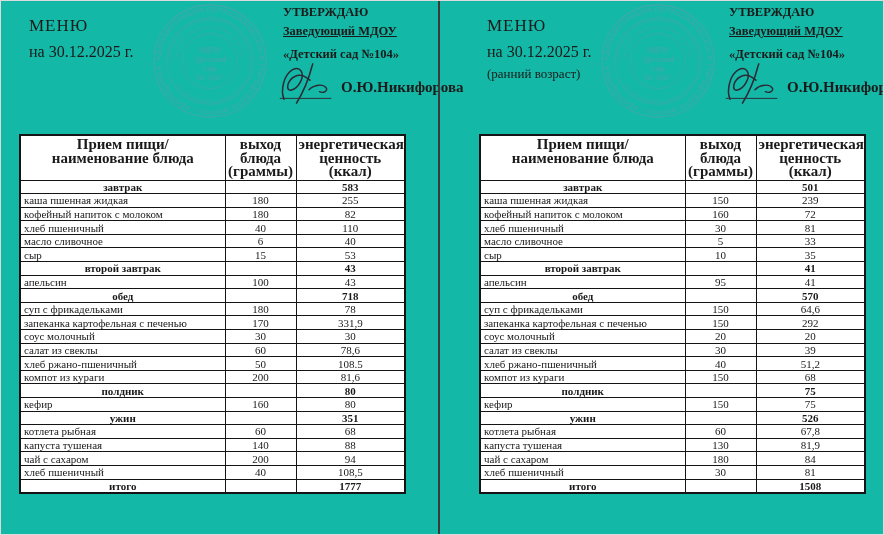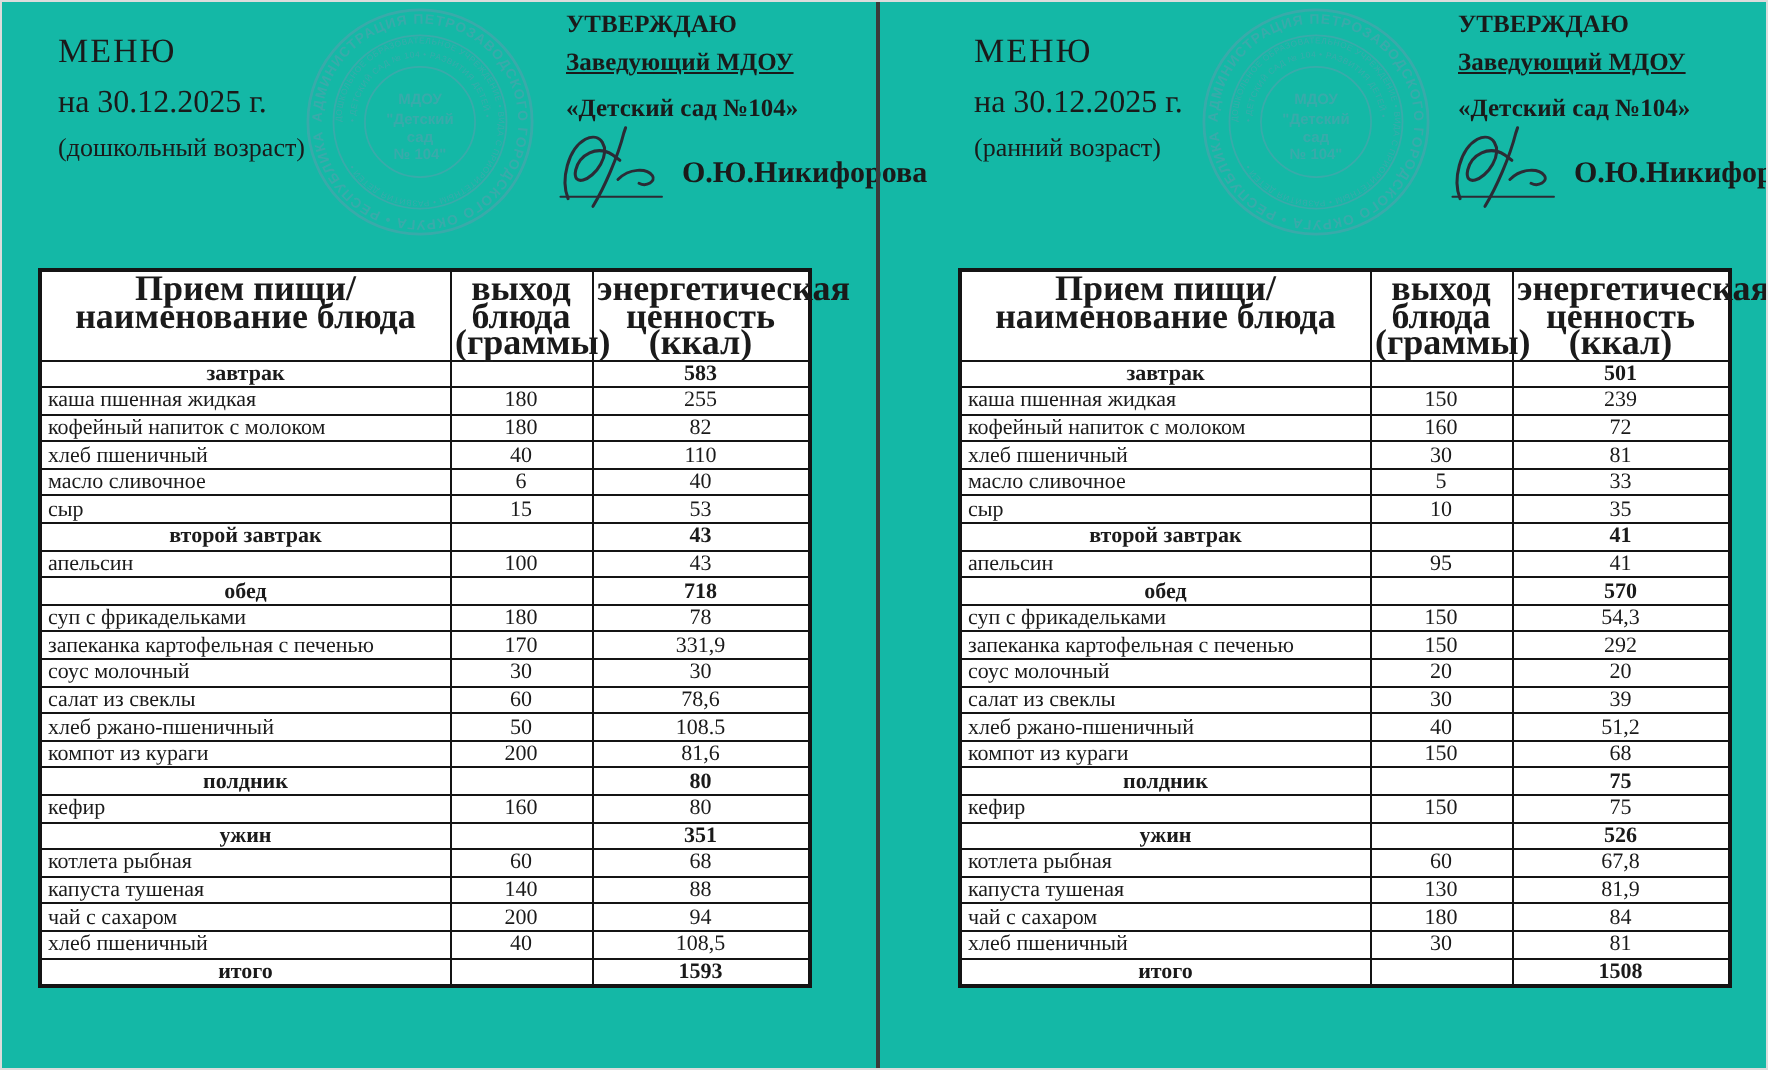--- a/index.html
+++ b/index.html
@@ -32,21 +32,21 @@
   .sign-svg { flex:0 0 auto; width:62px; height:46px; margin-left:-6px; }
   .signer-name { font-size:15px; font-weight:bold; margin-left:2px; margin-top:6px; }
 
   
   .menu-table { position:absolute; top:133px; border-collapse:collapse; width:385px; table-layout:fixed; background:#fff; }
   .half--left  .menu-table { left:18px; }
   .half--right .menu-table { left:38px; }
   .menu-table, .menu-table th, .menu-table td { border:1px solid #141414; }
   .menu-table { border-width:2px; }
   .menu-table th {
-    font-size:18px; font-weight:bold; vertical-align:top; padding:2px 2px 1px;
+    font-size:15px; font-weight:bold; vertical-align:top; padding:2px 2px 1px;
     line-height:13.5px; height:44px;
   }
   .th-dish { white-space:pre-line; }
   .menu-table td { font-size:11px; line-height:12px; height:13.6px; padding:0 3px; vertical-align:middle; }
   .name-cell { text-align:left; }
   .num-cell  { text-align:center; }
   .sec-name  { text-align:center; font-weight:bold; font-size:11.5px; }
   .sec-kcal  { font-weight:bold; font-size:11.5px; }
 
   .stamp text { fill:#3fa9ab; font-family:"Liberation Sans", sans-serif; }
@@ -57,21 +57,20 @@
 </style>
 </head>
 <body>
 
 <div class="sheet">
 
   <div class="half half--left">
     <div class="menu-block">
       <div class="menu-title">МЕНЮ</div>
       <div class="menu-date">на 30.12.2025 г.</div>
-      <div class="menu-age">(дошкольный возраст)</div>
     </div>
 
     <svg class="stamp" viewBox="0 0 120 120">
       <defs>
         <path id="sL1" d="M60,60 m-50,0 a50,50 0 1,1 100,0 a50,50 0 1,1 -100,0"></path>
         <path id="sL2" d="M60,60 m-40,0 a40,40 0 1,1 80,0 a40,40 0 1,1 -80,0"></path>
         <path id="sL3" d="M60,60 m-33,0 a33,33 0 1,1 66,0 a33,33 0 1,1 -66,0"></path>
       </defs>
       <circle cx="60" cy="60" r="57" stroke-width="1.4"></circle>
       <circle cx="60" cy="60" r="44" stroke-width="0.9"></circle>
@@ -221,21 +220,21 @@
             <td class="num-cell">94</td>
           </tr>
           <tr>
             <td class="name-cell">хлеб пшеничный</td>
             <td class="num-cell">40</td>
             <td class="num-cell">108,5</td>
           </tr>
           <tr>
             <td class="name-cell sec-name">итого</td>
             <td class="num-cell"></td>
-            <td class="num-cell sec-kcal">1593</td>
+            <td class="num-cell sec-kcal">1777</td>
           </tr>
         </tbody>
     </table>
   </div>
 
   <div class="divider"></div>
 
   <div class="half half--right">
     <div class="menu-block">
       <div class="menu-title">МЕНЮ</div>
@@ -332,21 +331,21 @@
             <td class="num-cell">41</td>
           </tr>
           <tr>
             <td class="name-cell sec-name">обед</td>
             <td class="num-cell"></td>
             <td class="num-cell sec-kcal">570</td>
           </tr>
           <tr>
             <td class="name-cell">суп с фрикадельками</td>
             <td class="num-cell">150</td>
-            <td class="num-cell">54,3</td>
+            <td class="num-cell">64,6</td>
           </tr>
           <tr>
             <td class="name-cell">запеканка картофельная с печенью</td>
             <td class="num-cell">150</td>
             <td class="num-cell">292</td>
           </tr>
           <tr>
             <td class="name-cell">соус молочный</td>
             <td class="num-cell">20</td>
             <td class="num-cell">20</td>

